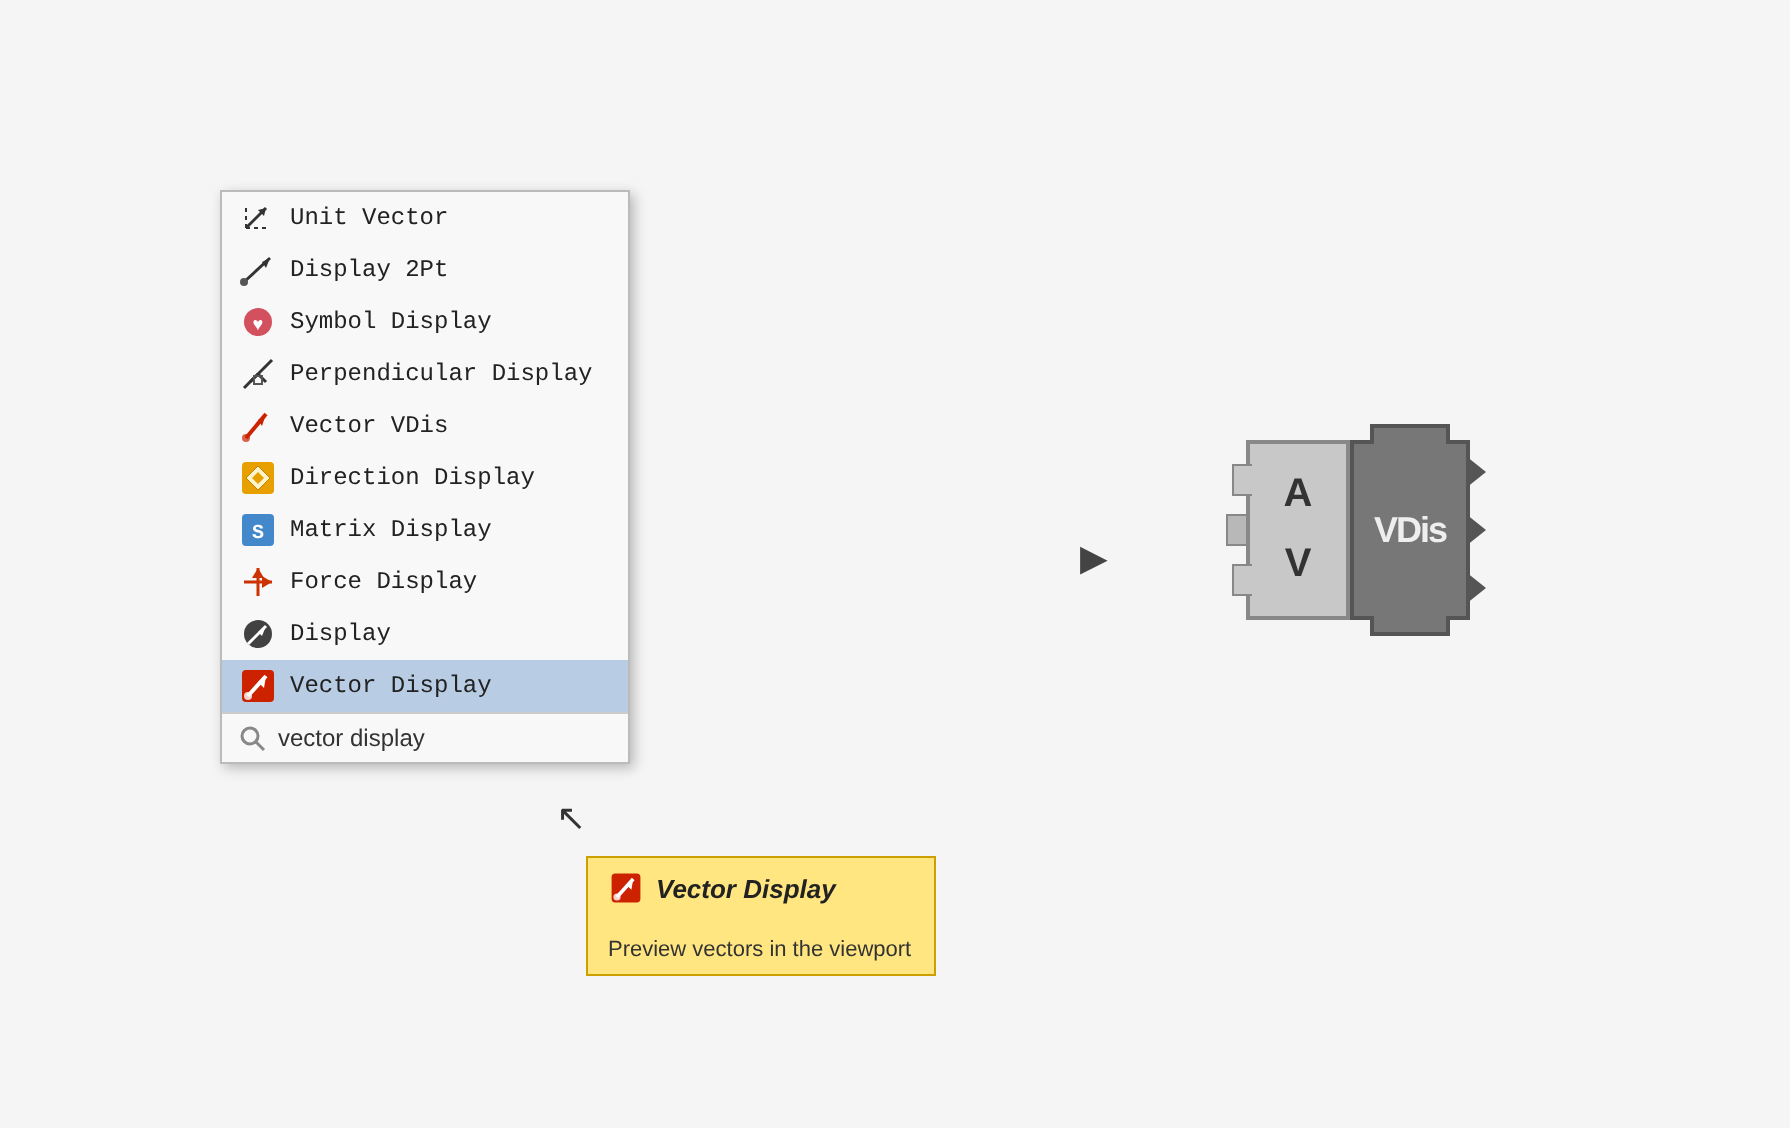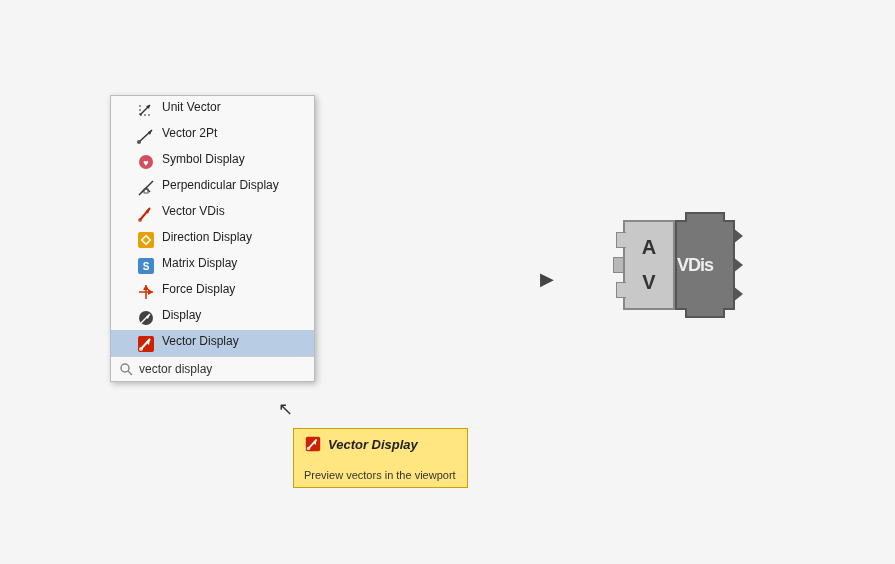--- a/index.html
+++ b/index.html
@@ -28,24 +28,25 @@
       top: 95px;
       width: 205px;
       background: #f8f8f8;
       border: 1px solid #bbb;
       box-shadow: 2px 2px 6px rgba(0,0,0,0.25);
       z-index: 100;
     }
 
     .menu-item {
       display: flex;
-      align-items: flex-start;
-      padding: 4px 25px;
+      align-items: center;
+      padding: 4px 8px;
       cursor: pointer;
       height: 26px;
+      font-family: Liberation Mono, monospace;
     }
 
     .menu-item.selected {
       background: #b8cce4;
     }
 
     .menu-item-icon {
       width: 20px;
       height: 20px;
       margin-right: 6px;
@@ -171,21 +172,21 @@
     </div>
 
     <div class="menu-item">
       <div class="menu-item-icon">
         <svg width="20" height="20" viewBox="0 0 20 20">
           <line x1="3" y1="16" x2="16" y2="4" stroke="#333" stroke-width="1.5"></line>
           <circle cx="3" cy="16" r="2" fill="#555"></circle>
           <polygon points="16,4 12,6 14,9" fill="#333"></polygon>
         </svg>
       </div>
-      <span class="menu-item-label">Vector 2Pt</span>
+      <span class="menu-item-label">Display 2Pt</span>
     </div>
 
 
     <div class="menu-item">
       <div class="menu-item-icon">
         <svg width="20" height="20" viewBox="0 0 20 20">
           <circle cx="10" cy="10" r="7" fill="#cc3344" opacity="0.85"></circle>
           <text x="10" y="14" text-anchor="middle" font-size="9" fill="white" font-weight="bold">♥</text>
         </svg>
       </div>
@@ -309,21 +310,21 @@
           <div style="width:10px; height:16px; background:#b8b8b8; border:1.5px solid #888; border-right:none; margin-right:0;"></div>
           <div style="width:52px; height:90px; background:#c8c8c8; border:2px solid #888; display:flex; flex-direction:column; justify-content:space-around; align-items:center; padding:8px 4px; position:relative;">
 
             <div style="position:absolute; left:-9px; top:10px; width:10px; height:16px; background:#c8c8c8; border:1.5px solid #888; border-right:none;"></div>
 
             <div style="position:absolute; left:-9px; bottom:10px; width:10px; height:16px; background:#c8c8c8; border:1.5px solid #888; border-right:none;"></div>
             <span style="font-size:20px; font-weight:bold; color:#333;">A</span>
             <span style="font-size:20px; font-weight:bold; color:#333;">V</span>
           </div>
 
-          <div style="width:60px; height:90px; background:#777; border:2px solid #555; display:flex; align-items:center; position:relative; overflow:visible;">
+          <div style="width:60px; height:90px; background:#777; border:2px solid #555; display:flex; align-items:center; justify-content:center; position:relative; overflow:visible;">
 
             <div style="position:absolute; right:-10px; top:0; bottom:0; display:flex; flex-direction:column; justify-content:space-around;">
               <div style="width:0; height:0; border-top:8px solid transparent; border-bottom:8px solid transparent; border-left:10px solid #555;"></div>
               <div style="width:0; height:0; border-top:8px solid transparent; border-bottom:8px solid transparent; border-left:10px solid #555;"></div>
               <div style="width:0; height:0; border-top:8px solid transparent; border-bottom:8px solid transparent; border-left:10px solid #555;"></div>
             </div>
 
             <div style="position:absolute; top:-10px; left:8px; right:8px; height:10px; background:#777; border:2px solid #555; border-bottom:none;"></div>
 
             <div style="position:absolute; bottom:-10px; left:8px; right:8px; height:10px; background:#777; border:2px solid #555; border-top:none;"></div>

